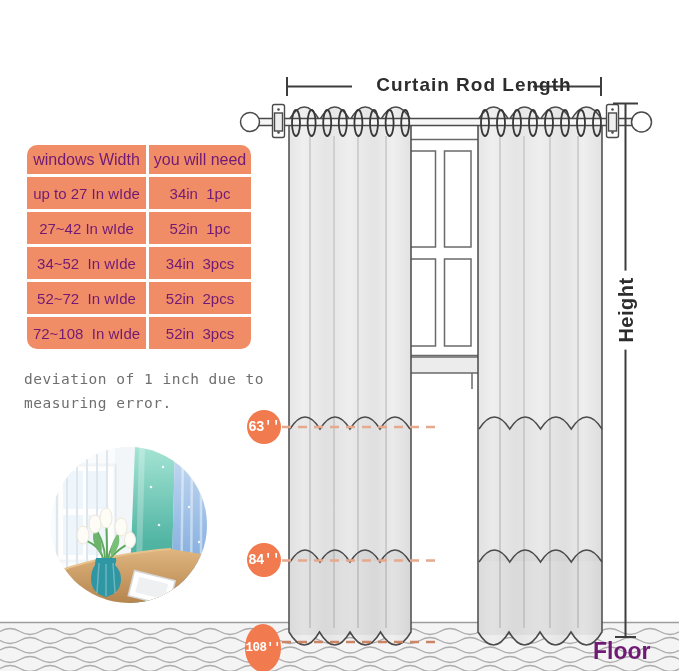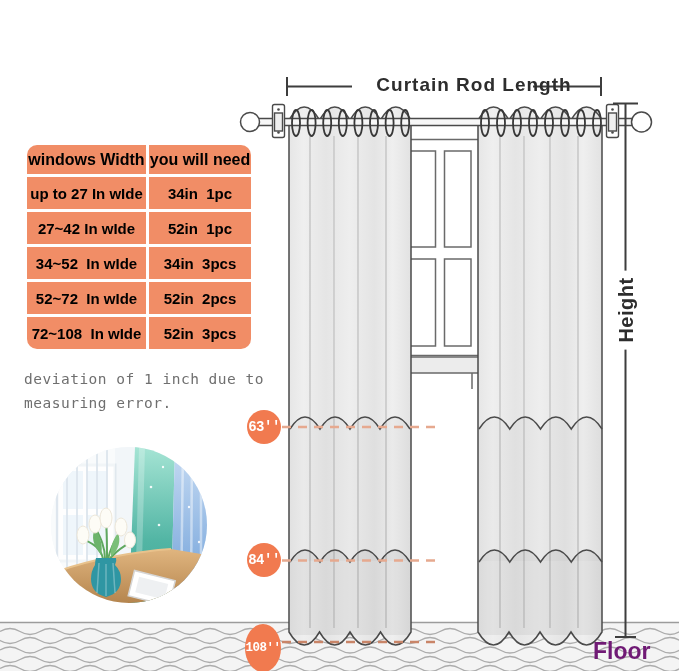--- a/index.html
+++ b/index.html
@@ -10,22 +10,22 @@
   
   .header{position:absolute;left:0;top:0;width:679px;height:56px;background:#F0845B;
           display:flex;align-items:center;justify-content:center;}
   .header .title{color:#FDF9F4;font-size:33px;font-weight:bold;letter-spacing:8px;
                  padding-left:8px;}
 
   
   .size-table{position:absolute;left:27px;top:145px;width:224px;display:grid;
               grid-template-columns:119px 102px;grid-template-rows:29px repeat(5,32px);
               gap:3px;border-radius:10px;overflow:hidden;}
-  .size-table .cell{background:#F18D66;color:#000000;display:flex;align-items:center;
-                    justify-content:center;font-size:15px;font-weight:bold;white-space:pre;}
+  .size-table .cell{background:#F18D66;color:#701a75;display:flex;align-items:center;
+                    justify-content:center;font-size:15px;font-weight:normal;white-space:pre;}
   .size-table .cell.head{font-size:16px;}
 
   
   .note{position:absolute;left:24px;top:367px;color:#6F6F6F;
         font-family:"DejaVu Sans Mono","Liberation Mono",monospace;
         font-size:14.5px;line-height:24px;letter-spacing:0.5px;}
 
   
   .photo{position:absolute;left:51px;top:447px;width:156px;height:156px;}
 

